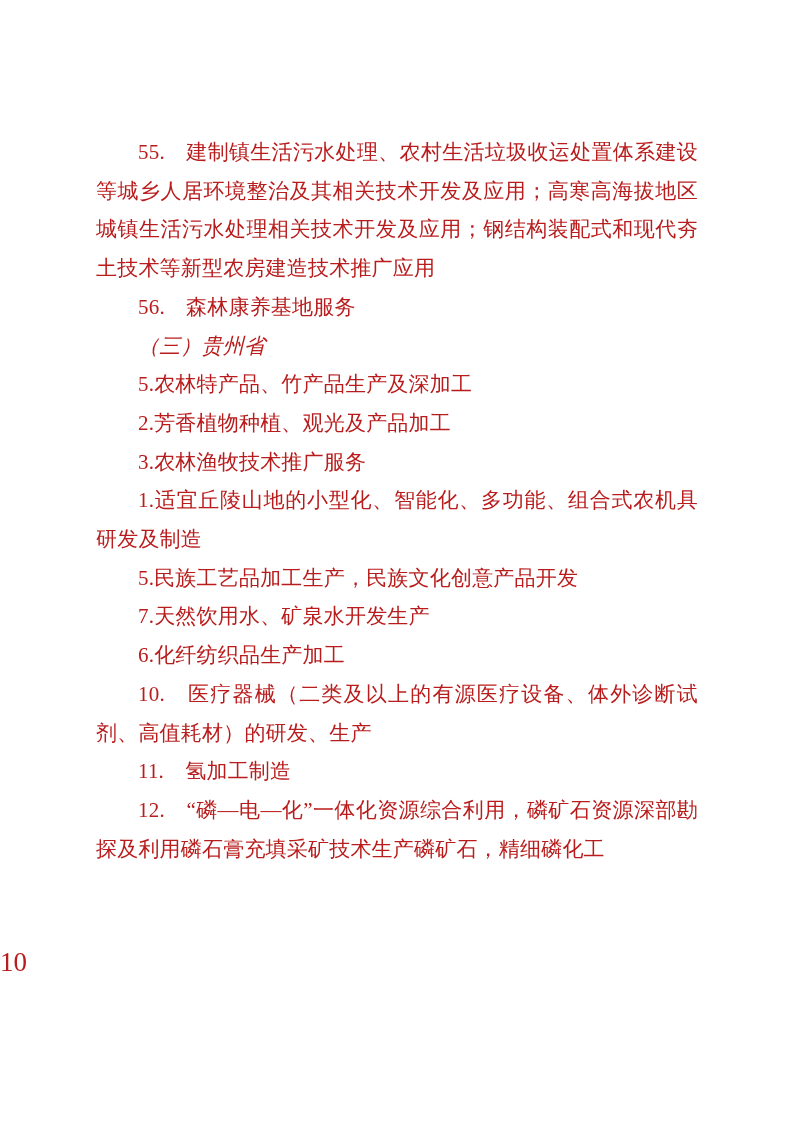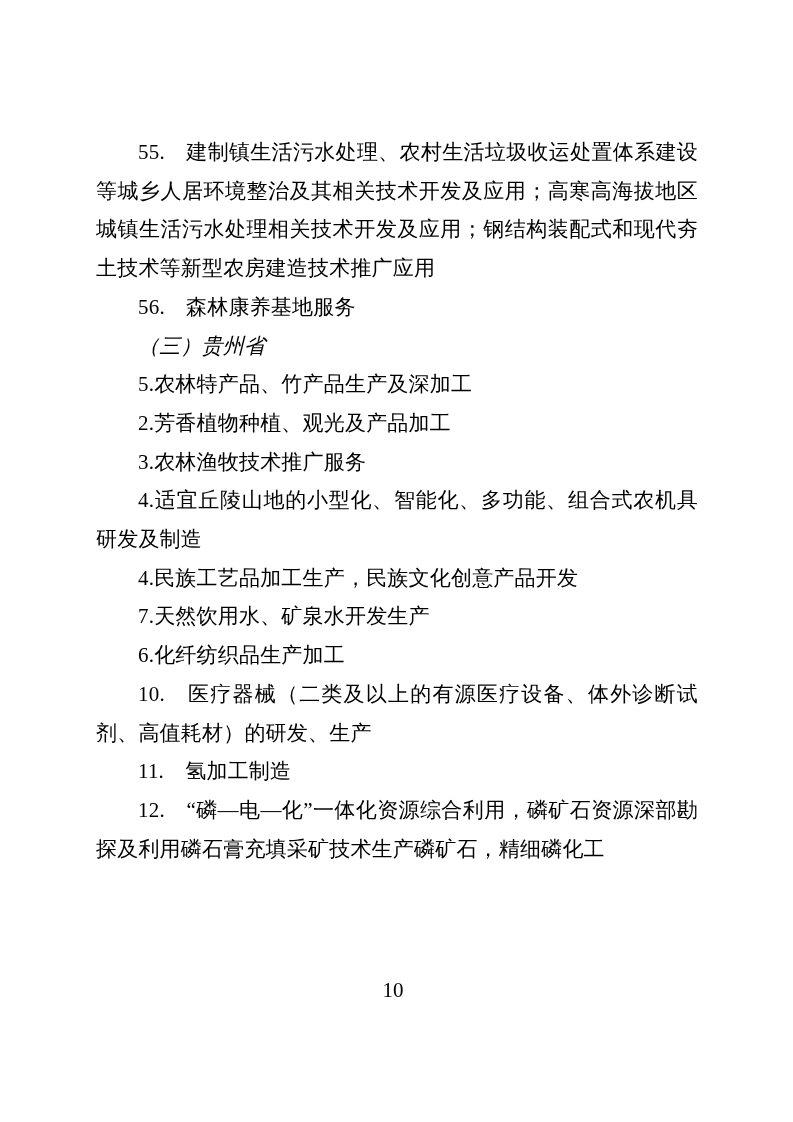--- a/index.html
+++ b/index.html
@@ -7,21 +7,21 @@
     padding: 0;
     background: #ffffff;
   }
   .doc-page {
     position: relative;
     width: 786px;
     height: 1122px;
     background: #ffffff;
     overflow: hidden;
     font-family: "Liberation Serif", "DejaVu Serif", serif;
-    color: #000000;
+    color: #b91c1c;
   }
   .doc-content {
     position: absolute;
     left: 96px;
     top: 133px;
     width: 602px;
   }
   .para {
     margin: 0;
     padding: 0;
@@ -33,40 +33,39 @@
     letter-spacing: 0.2px;
     word-break: break-all;
   }
   .section-heading {
     font-style: italic; 
     text-indent: 2em;
   }
   .page-footer {
     position: absolute;
     left: 0;
-    top: 978px;
+    top: 950px;
     width: 100%;
-    text-align: center;
-    font-size: 21px;
+    font-size: 27px;
     line-height: 24px;
   }
 </style>
 </head>
 <body>
 
 <div class="doc-page">
   <div class="doc-content">
     <p class="para">55.　建制镇生活污水处理、农村生活垃圾收运处置体系建设等城乡人居环境整治及其相关技术开发及应用；高寒高海拔地区城镇生活污水处理相关技术开发及应用；钢结构装配式和现代夯土技术等新型农房建造技术推广应用</p>
     <p class="para">56.　森林康养基地服务</p>
     <p class="para section-heading">（三）贵州省</p>
     <p class="para">5.农林特产品、竹产品生产及深加工</p>
     <p class="para">2.芳香植物种植、观光及产品加工</p>
     <p class="para">3.农林渔牧技术推广服务</p>
-    <p class="para">4.适宜丘陵山地的小型化、智能化、多功能、组合式农机具研发及制造</p>
-    <p class="para">4.民族工艺品加工生产，民族文化创意产品开发</p>
+    <p class="para">1.适宜丘陵山地的小型化、智能化、多功能、组合式农机具研发及制造</p>
+    <p class="para">5.民族工艺品加工生产，民族文化创意产品开发</p>
     <p class="para">7.天然饮用水、矿泉水开发生产</p>
     <p class="para">6.化纤纺织品生产加工</p>
     <p class="para">10.　医疗器械（二类及以上的有源医疗设备、体外诊断试剂、高值耗材）的研发、生产</p>
     <p class="para">11.　氢加工制造</p>
     <p class="para">12.　“磷—电—化”一体化资源综合利用，磷矿石资源深部勘探及利用磷石膏充填采矿技术生产磷矿石，精细磷化工</p>
   </div>
   <div class="page-footer">10</div>
 </div>
 
 </body></html>

